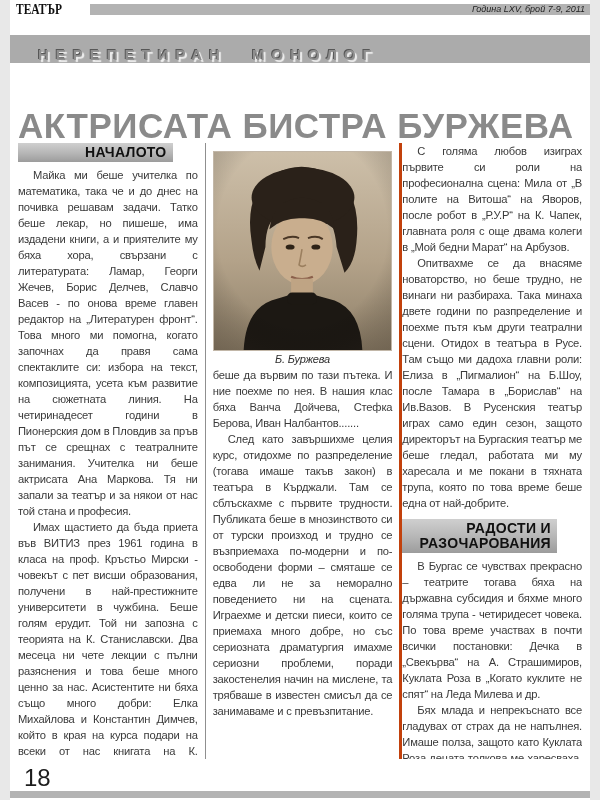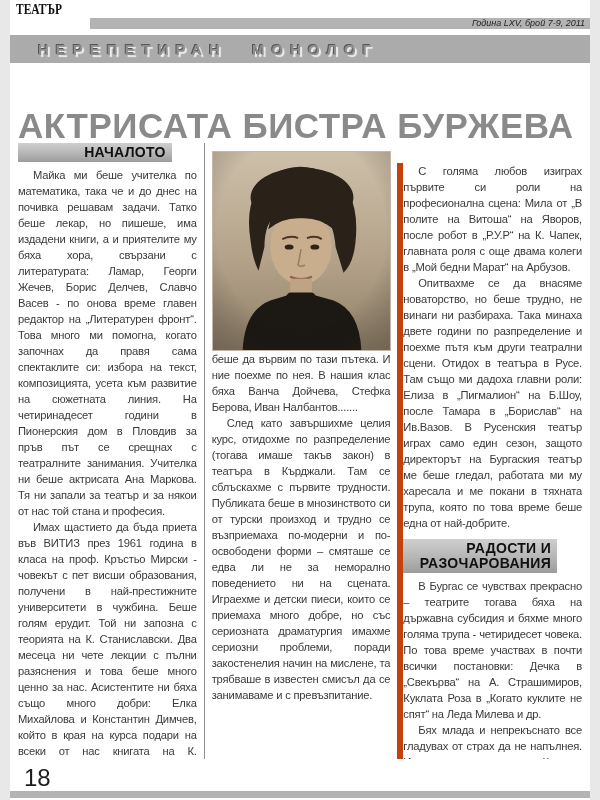--- a/index.html
+++ b/index.html
@@ -16,34 +16,34 @@
   
   .masthead{position:absolute;top:0;left:0;right:0;height:22px;}
   .logo{
     position:absolute;left:6px;top:2px;
     font-family:"Liberation Serif","DejaVu Serif",serif;
     font-weight:bold;font-size:14px;color:#111;
     transform:scaleX(0.82);transform-origin:left top;
     letter-spacing:0px;
   }
   .issue-strip{
-    position:absolute;left:80px;right:0;top:18px;height:11px;
+    position:absolute;left:80px;right:0;top:4px;height:11px;
     background:#b3b3b3;
   }
   .issue-line{
     position:absolute;right:5px;top:0;
     font-style:italic;font-size:9px;line-height:11px;color:#1f1f1f;
     white-space:nowrap;
   }
 
   
   .rubric-bar{
     position:absolute;top:35px;left:0;right:0;height:28px;
     background:#ababab;
-    display:flex;align-items:center;
+    display:flex;align-items:flex-end;
   }
   .rubric-text{
     margin-left:28px;
     font-weight:bold;font-size:15px;
     letter-spacing:7px;word-spacing:14px;
     color:#8f8f8f;
     text-shadow:-1px -1px 0 #575757, 2px 2px 1px #f0f0f0;
     white-space:nowrap;
   }
 
@@ -62,21 +62,21 @@
     display:flex;overflow:hidden;
   }
   .col{
     flex:1 1 0;min-width:0;
     font-size:11.2px;line-height:16px;letter-spacing:-0.2px;
     text-align:justify;
     hyphens:auto;
   }
   .col-1{padding-right:7px;}
   .col-2{border-left:1px solid #8f8f8f;padding:0 7px;}
-  .col-3{border-left:6px solid #c2410c;margin-top:20px;}
+  .col-3{border-left:3px solid #c2410c;}
   .col p{margin:0;text-indent:15px;}
   .col p.no-indent{text-indent:0;}
 
   .sec-heading{
     background:linear-gradient(180deg,#cfcfcf 0%,#b5b5b5 55%,#9c9c9c 100%);
     font-weight:bold;font-size:14px;line-height:15px;
     color:#101010;letter-spacing:0.3px;
     padding:2px 6px 2px 8px;
     width:86%;box-sizing:border-box;
     margin:0 0 5px 0;
@@ -158,20 +158,21 @@
 
           <path d="M78,126 q11,5 22,0" stroke="#8a5f4a" stroke-width="2.4" fill="none"></path>
 
           <rect x="78" y="128" width="22" height="22" fill="#bfa484"></rect>
 
           <path d="M30,200 Q32,160 58,150 L78,144 Q89,152 100,144 L122,150 Q148,160 150,200 Z" fill="#1c1813"></path>
           <rect x="74" y="142" width="30" height="12" rx="5" fill="#1c1813"></rect>
           <rect x="0" y="0" width="179" height="200" fill="url(#vig)"></rect>
         </svg>
       </div>
+      <p class="photo-caption no-indent">Б. Буржева</p>
       <p class="no-indent">беше да вървим по тази пътека. И ние поехме по нея. В нашия клас бяха Ванча Дойчева, Стефка Берова, Иван Налбантов.......</p>
       <p>След като завършихме целия курс, отидохме по разпределение (тогава имаше такъв закон) в театъра в Кърджали. Там се сблъскахме с първите трудности. Публиката беше в мнозинството си от турски произход и трудно се възприемаха по-модерни и по-освободени форми – смяташе се едва ли не за неморално поведението ни на сцената. Играехме и детски пиеси, които се приемаха много добре, но със сериозната драматургия имахме сериозни проблеми, поради закостенелия начин на мислене, та трябваше в известен смисъл да се занимаваме и с превъзпитание.</p>
     </div>
 
     <div class="col col-3">
       <p>С голяма любов изиграх първите си роли на професионална сцена: Мила от „В полите на Витоша“ на Яворов, после робот в „Р.У.Р“ на К. Чапек, главната роля с още двама колеги в „Мой бедни Марат“ на Арбузов.</p>
       <p>Опитвахме се да внасяме новаторство, но беше трудно, не винаги ни разбираха. Така минаха двете години по разпределение и поехме пътя към други театрални сцени. Отидох в театъра в Русе. Там също ми дадоха главни роли: Елиза в „Пигмалион“ на Б.Шоу, после Тамара в „Борислав“ на Ив.Вазов. В Русенския театър играх само един сезон, защото директорът на Бургаския театър ме беше гледал, работата ми му харесала и ме покани в тяхната трупа, която по това време беше една от най-добрите.</p>
       <div class="sec-heading mt">РАДОСТИ И РАЗОЧАРОВАНИЯ</div>
       <p>В Бургас се чувствах прекрасно – театрите тогава бяха на държавна субсидия и бяхме много голяма трупа - четиридесет човека. По това време участвах в почти всички постановки: Дечка в „Свекърва“ на А. Страшимиров, Куклата Роза в „Когато куклите не спят“ на Леда Милева и др.</p>
       <p>Бях млада и непрекъснато все гладувах от страх да не напълнея. Имаше полза, защото като Куклата Роза децата толкова ме харесваха, че в ан-</p>

